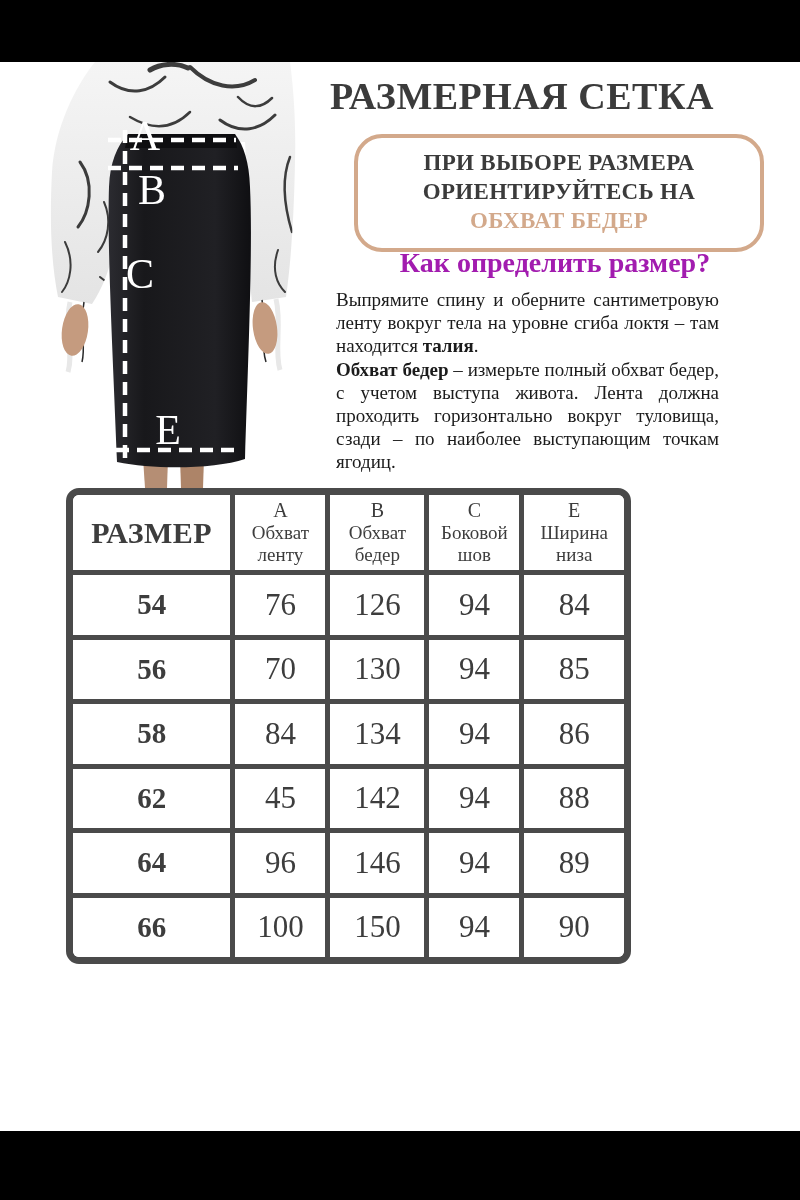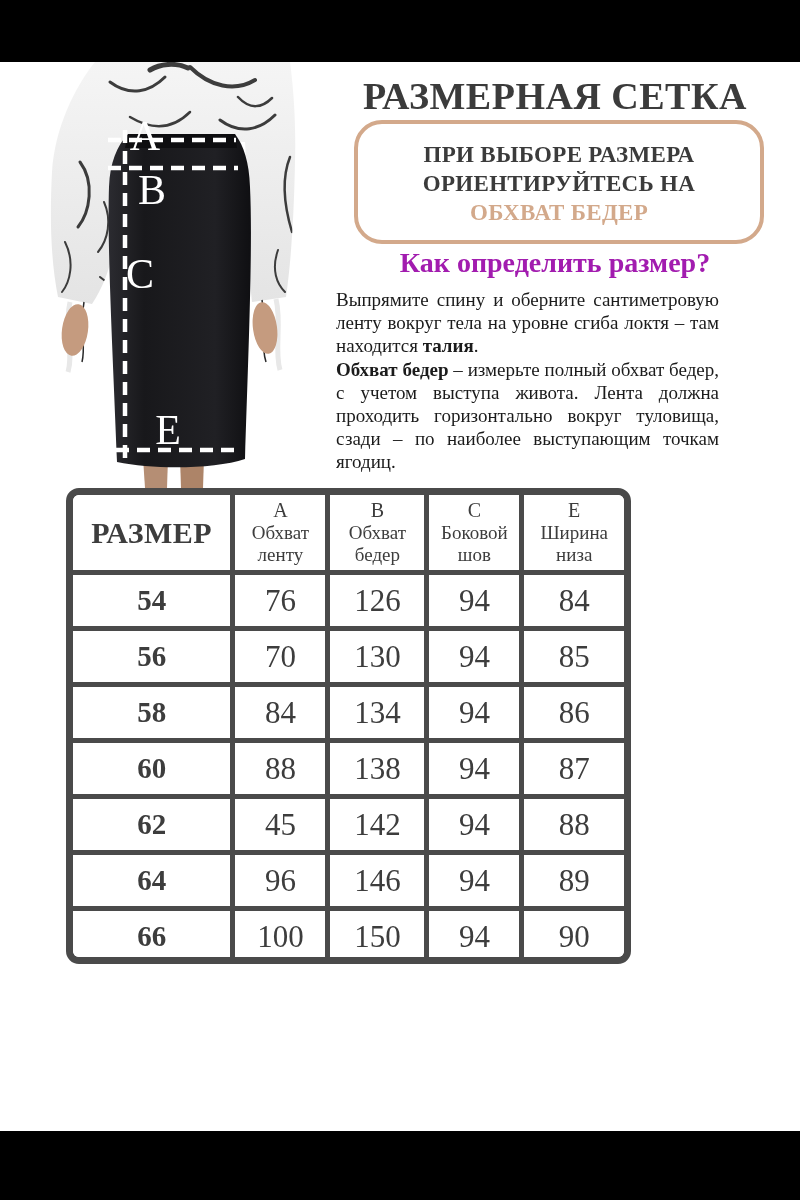--- a/index.html
+++ b/index.html
@@ -9,27 +9,27 @@
     font-family:"Liberation Serif","DejaVu Serif",serif;
   }
   .bar{position:absolute;left:0;width:800px;background:#000;}
   .bar.top{top:0;height:62px;}
   .bar.bottom{top:1131px;height:69px;}
 
   .model-svg{position:absolute;left:40px;top:62px;width:300px;height:426px;}
 
   .page-title{
     position:absolute;left:330px;top:74px;width:450px;margin:0;
-    text-align:center;font-size:38px;font-weight:700;color:#3b3b3b;
+    font-size:38px;font-weight:700;color:#3b3b3b;
     letter-spacing:.5px;white-space:nowrap;font-family:Liberation Serif, serif;
   }
   .advice-box{
-    position:absolute;left:354px;top:120px;width:402px;height:100px;
+    position:absolute;left:354px;top:134px;width:402px;height:100px;
     border:4px solid #d3a98b;border-radius:28px;background:#fff;
-    text-align:center;padding-top:16px;box-sizing:content-box;
+    text-align:center;padding-top:10px;box-sizing:content-box;
   }
   .advice-box .ln{
     font-size:23px;font-weight:700;color:#3b3b3b;line-height:29px;letter-spacing:.3px;
   }
   .advice-box .accent{color:#d3a98b;}
 
   .howto-heading{
     position:absolute;left:330px;top:247px;width:450px;margin:0;
     text-align:center;font-size:28px;font-weight:700;color:#a21caf;
   }
@@ -204,27 +204,20 @@
           <td class="value-cell">85</td>
         </tr>
         <tr>
           <td class="size-cell">58</td>
           <td class="value-cell">84</td>
           <td class="value-cell">134</td>
           <td class="value-cell">94</td>
           <td class="value-cell">86</td>
         </tr>
         <tr>
-          <td class="size-cell">60</td>
-          <td class="value-cell">88</td>
-          <td class="value-cell">138</td>
-          <td class="value-cell">94</td>
-          <td class="value-cell">87</td>
-        </tr>
-        <tr>
           <td class="size-cell">62</td>
           <td class="value-cell">45</td>
           <td class="value-cell">142</td>
           <td class="value-cell">94</td>
           <td class="value-cell">88</td>
         </tr>
         <tr>
           <td class="size-cell">64</td>
           <td class="value-cell">96</td>
           <td class="value-cell">146</td>

